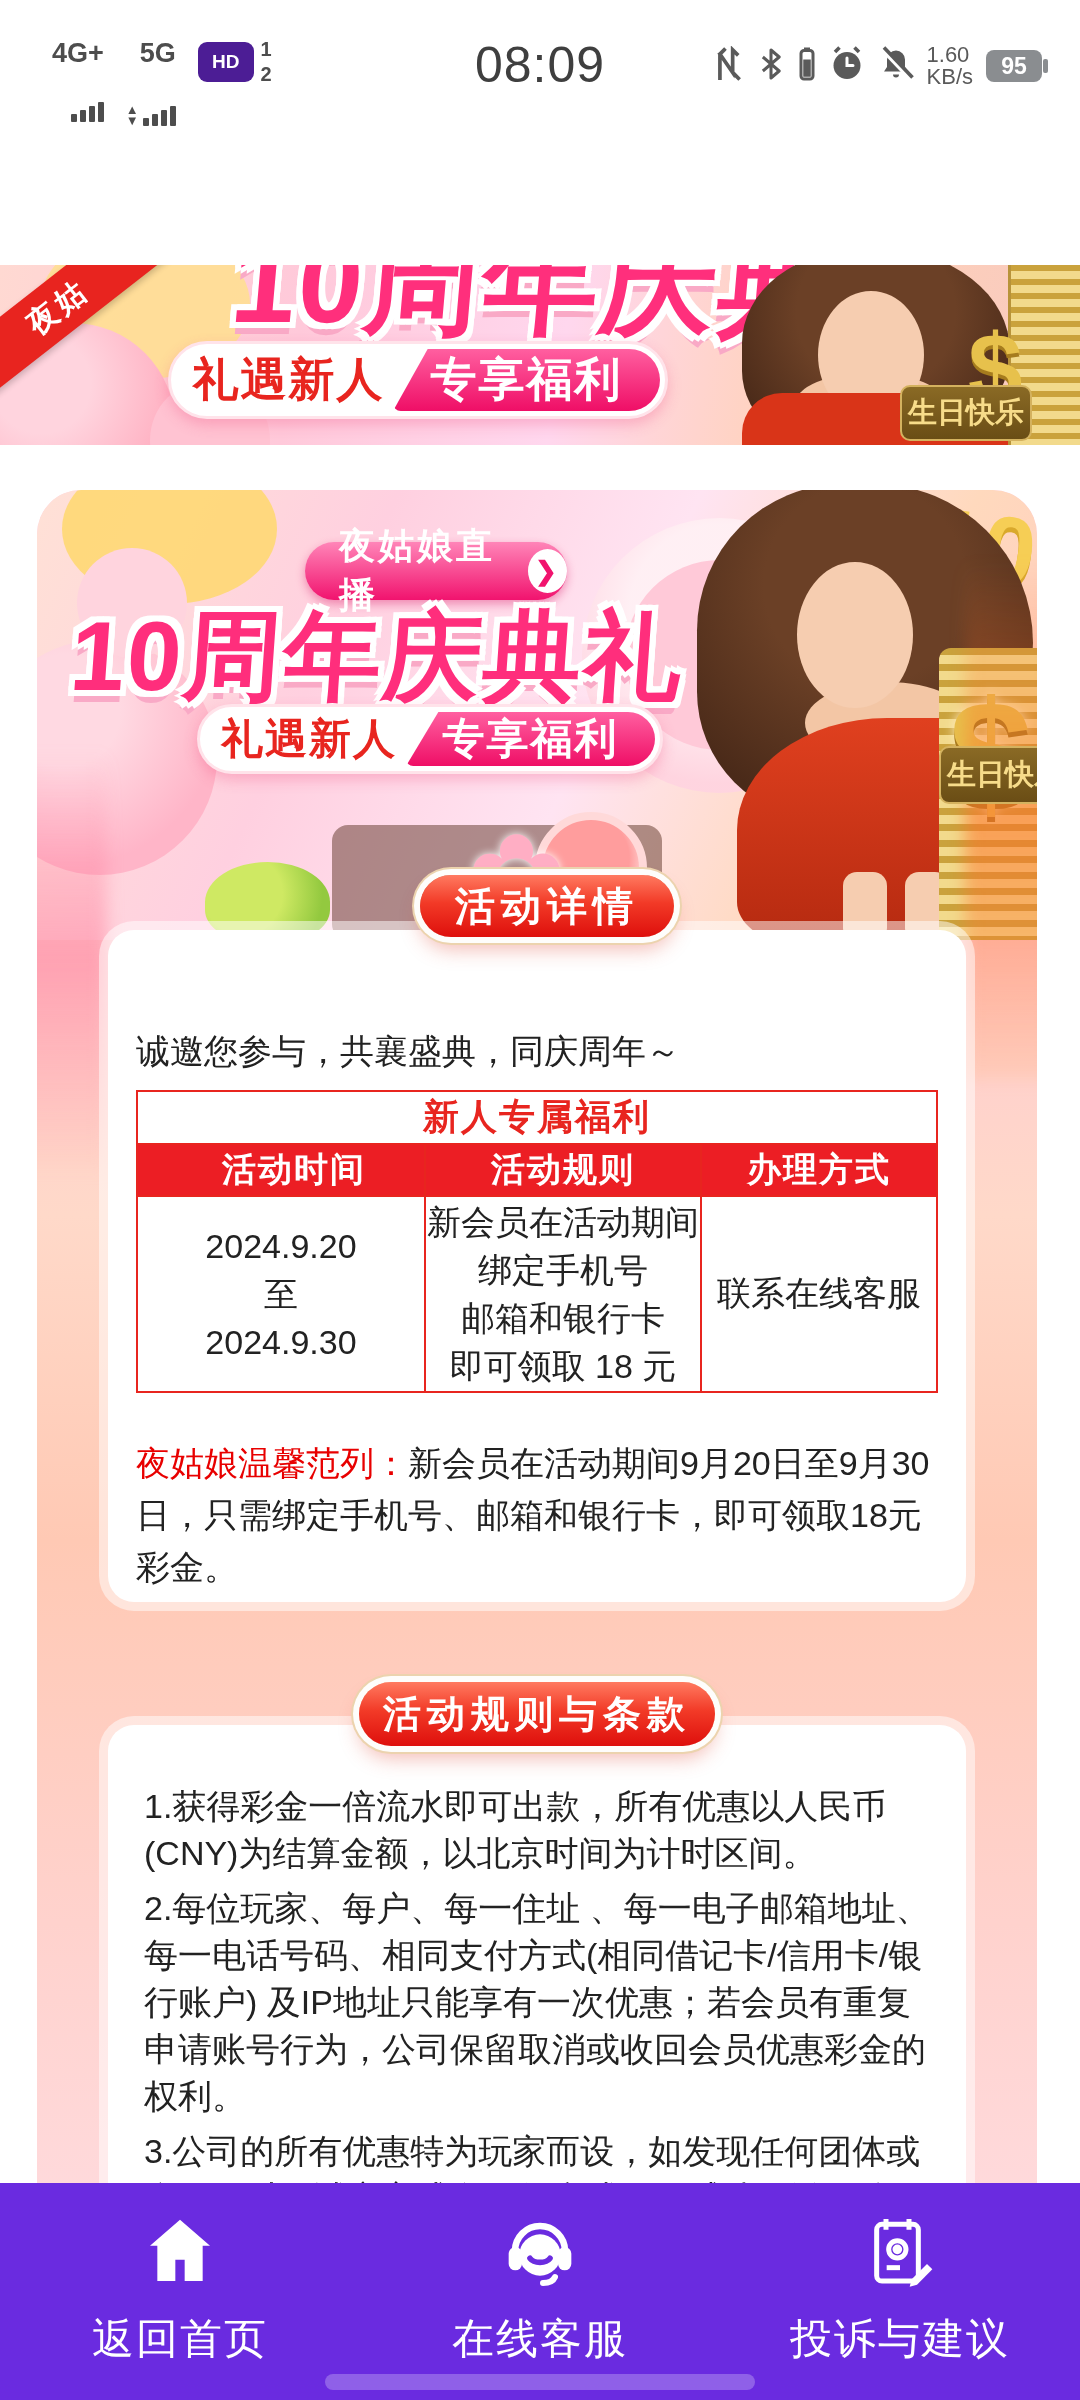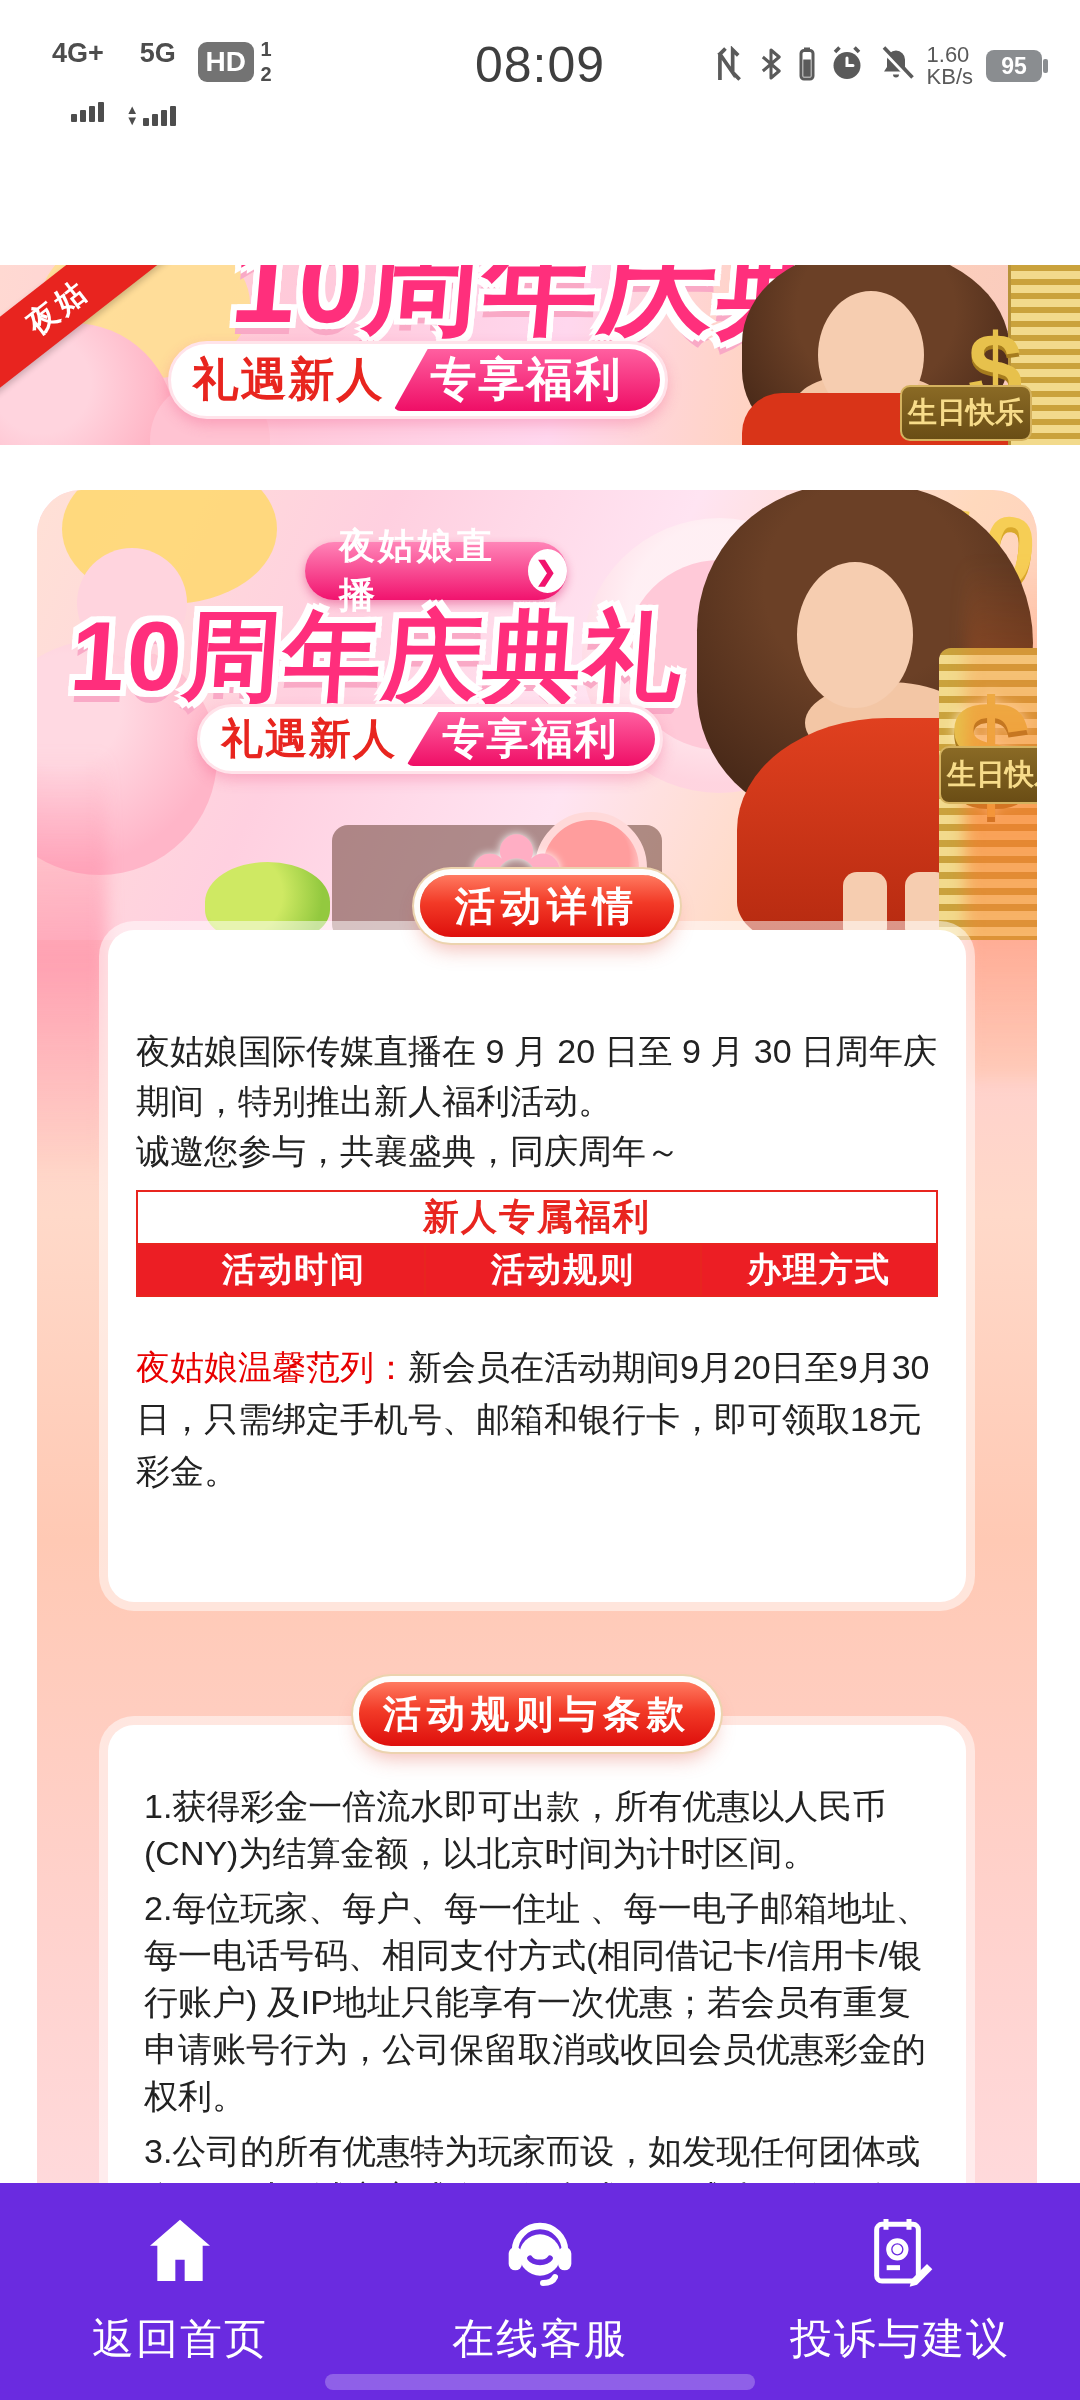--- a/index.html
+++ b/index.html
@@ -9,21 +9,21 @@
   
   .statusbar{position:absolute;left:0;top:0;width:1080px;height:130px;background:#fff;color:#4d4d4d;}
   .sb-left{position:absolute;left:52px;top:40px;display:flex;gap:22px;align-items:flex-start;}
   .sb-net{display:flex;flex-direction:column;align-items:flex-end;gap:32px;}
   .sb-netlabel{font-size:27px;font-weight:bold;line-height:26px;}
   .sb-bars{display:flex;align-items:flex-end;gap:3px;margin:4px 0 0 16px;}
   .sb-bar{width:6px;background:#4d4d4d;border-radius:1px;}
   .sb-arrows{display:flex;flex-direction:column;font-size:13px;line-height:11px;margin:6px 2px 0 0;color:#4d4d4d;}
   .sb-5grow{display:flex;}
   .hd-wrap{position:relative;margin-top:2px;}
-  .hd-badge{width:56px;height:40px;background:#737373;border-radius:9px;color:#fff;font-size:28px;font-weight:bold;display:flex;align-items:center;justify-content:center;}
+  .hd-badge{width:56px;height:40px;background:#4c1d95;border-radius:9px;color:#fff;font-size:19px;font-weight:bold;display:flex;align-items:center;justify-content:center;}
   .hd-sup{position:absolute;right:-18px;top:-4px;font-size:20px;font-weight:bold;}
   .hd-sub{position:absolute;right:-18px;bottom:-4px;font-size:20px;font-weight:bold;}
   .sb-time{position:absolute;left:0;right:0;top:36px;text-align:center;font-size:50px;color:#3f3f3f;letter-spacing:1px;}
   .sb-right{position:absolute;right:38px;top:44px;display:flex;align-items:center;gap:13px;color:#5a5a5a;}
   .sb-speed{font-size:22px;line-height:22px;color:#5a5a5a;text-align:left;}
   .sb-batt{position:relative;width:56px;height:32px;background:#8a8d90;border-radius:8px;color:#fff;font-size:23px;font-weight:bold;display:flex;align-items:center;justify-content:center;}
   .sb-batt::after{content:"";position:absolute;right:-6px;top:9px;width:5px;height:14px;background:#8a8d90;border-radius:2px;}
 
   
   .browserbar{position:absolute;left:0;top:130px;width:1080px;height:135px;background:#fff;}
@@ -276,33 +276,42 @@
       </div>
     </div>
 
     <div class="glow-right"></div>
     <div class="glow-left"></div>
 
     <div class="ribbon ribbon1">活动详情</div>
 
     <div class="whitecard card1">
       <div class="intro">
-        <p>夜姑娘国际传媒直播在 9 月 20 日至 9 月 30 日周年庆期间，特别推出新人福利活动。</p>
         <p>诚邀您参与，共襄盛典，同庆周年～</p>
       </div>
       <table class="benefit-table">
         <tbody>
             <tr>
               <td colspan="3" class="bt-title">新人专属福利</td>
             </tr>
         <tr class="bt-head">
           <th class="col1">活动时间</th>
           <th class="col2">活动规则</th>
           <th class="col3">办理方式</th>
         </tr>
+        <tr class="bt-body">
+          <td class="pre">2024.9.20
+至
+2024.9.30</td>
+          <td class="pre">新会员在活动期间
+绑定手机号
+邮箱和银行卡
+即可领取 18 元</td>
+          <td>联系在线客服</td>
+        </tr>
       </tbody>
         </table>
       <p class="reminder">
         <span class="red">夜姑娘温馨范列：</span><span>新会员在活动期间9月20日至9月30日，只需绑定手机号、邮箱和银行卡，即可领取18元彩金。</span>
       </p>
     </div>
 
     <div class="ribbon ribbon2">活动规则与条款</div>
 
     <div class="whitecard card2">

